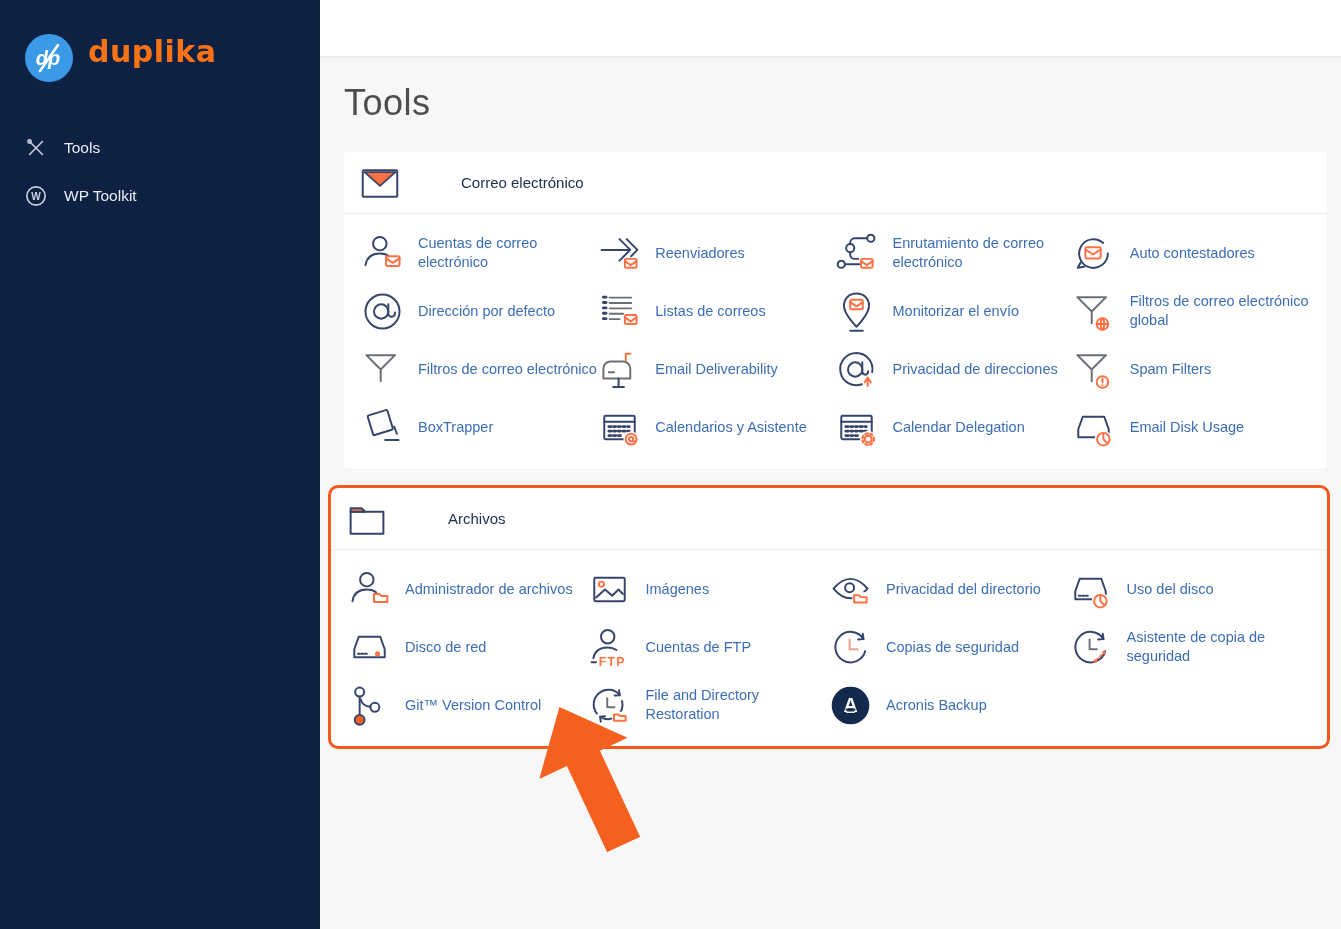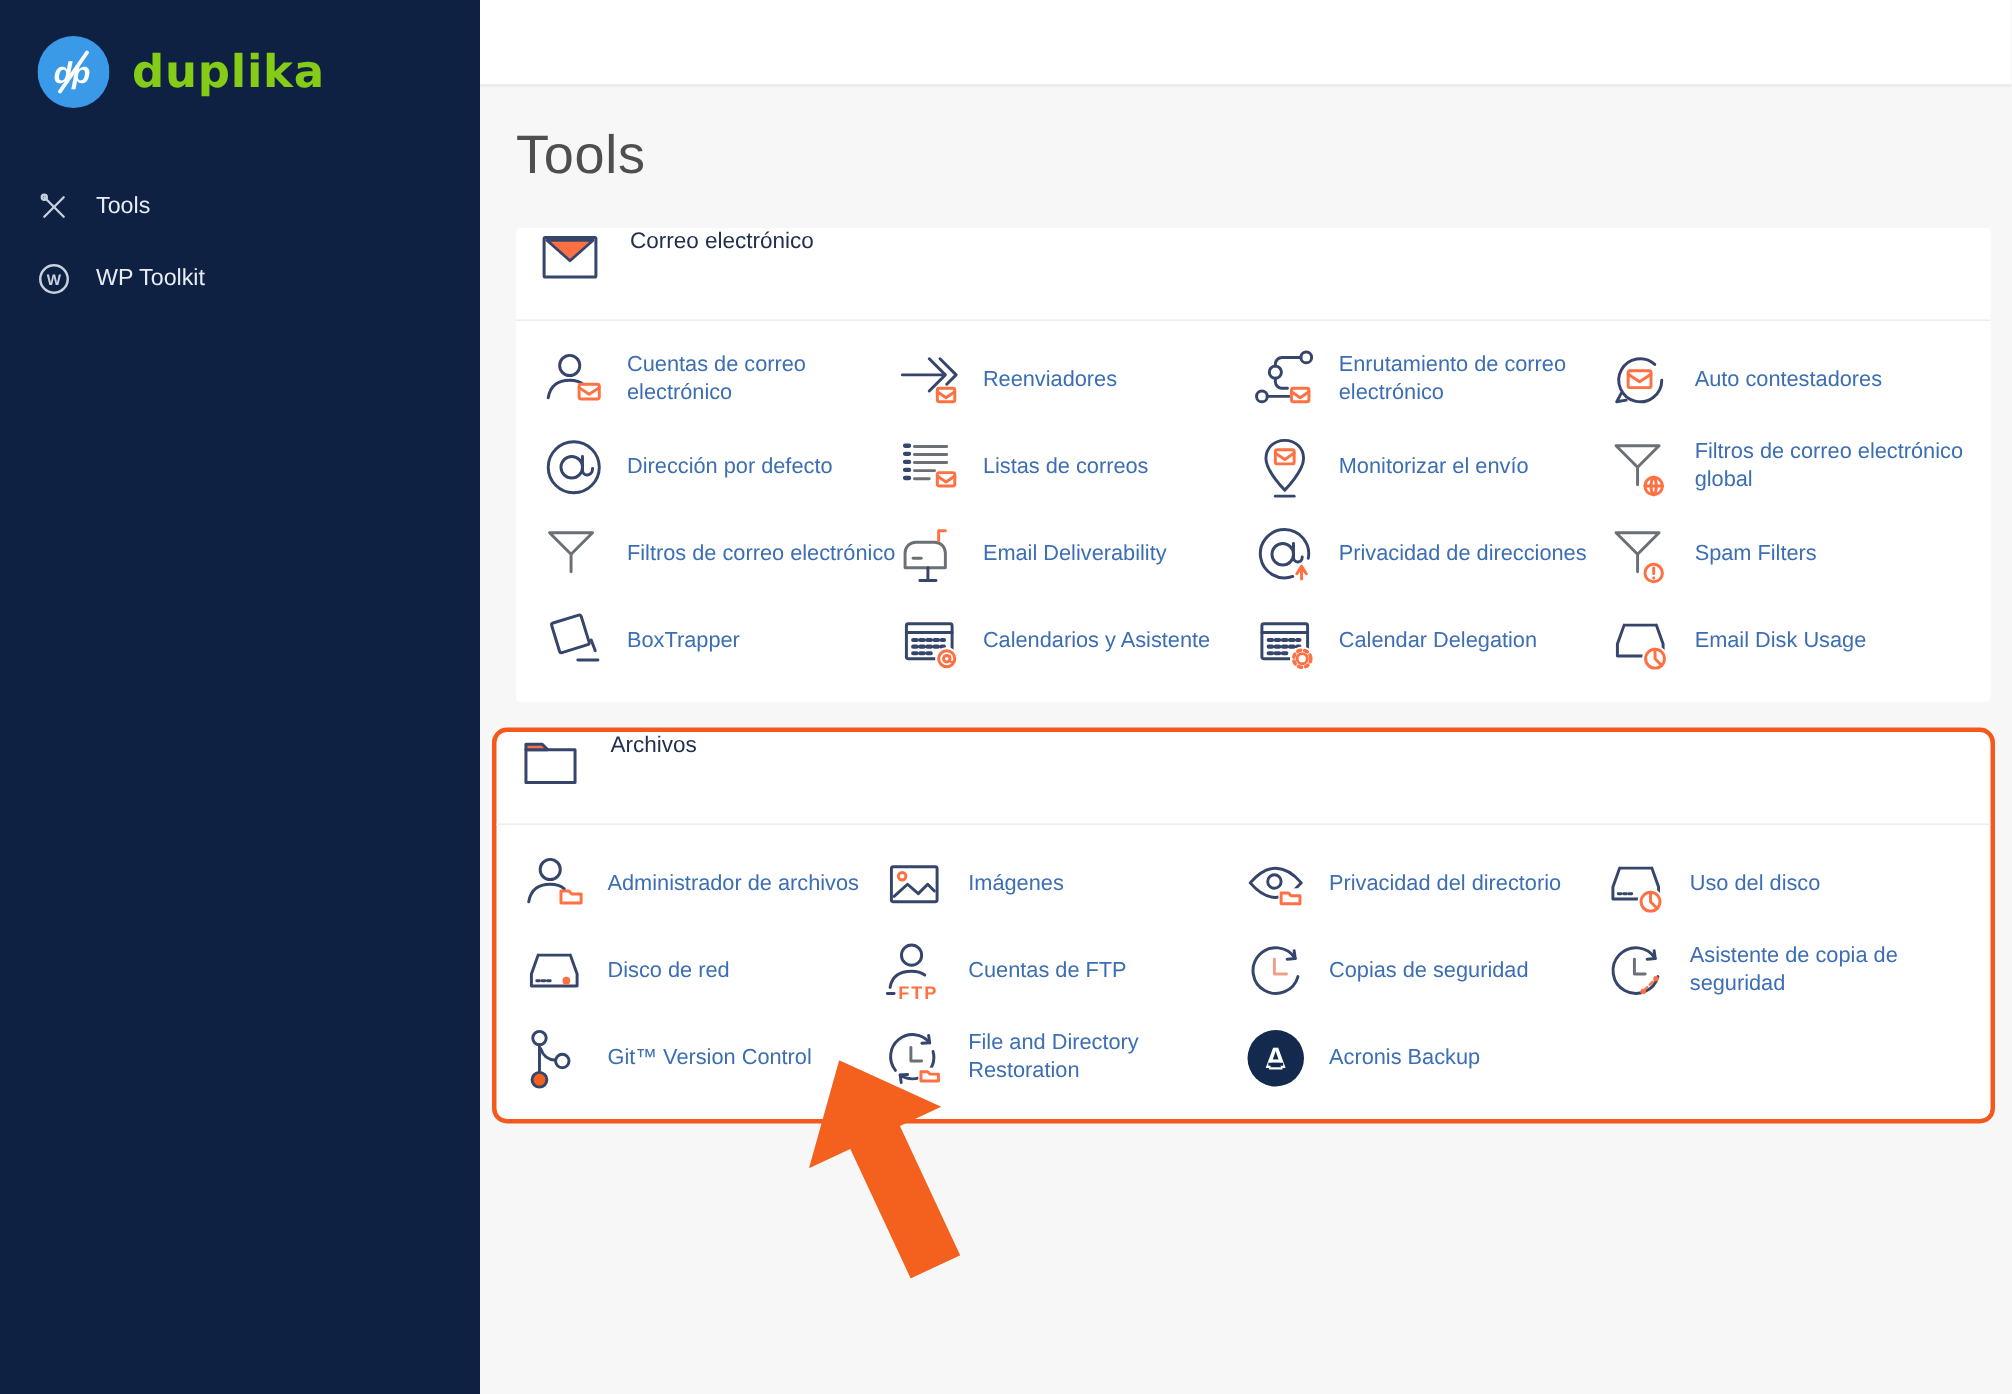--- a/index.html
+++ b/index.html
@@ -2,41 +2,41 @@
 <html style="--navy-bg: #0e2143; --link: #3c6eb4; --hl: #f4581d;"><head>
 <meta charset="utf-8">
 <style>
   * { margin:0; padding:0; box-sizing:border-box; }
   html,body { width:1341px; height:929px; overflow:hidden;
     font-family:"Liberation Sans", sans-serif; background:#f7f7f7; }
 
   
   .sidebar { position:fixed; left:0; top:0; width:320px; height:929px;
     background:var(--navy-bg,#0e2143); z-index:5; }
-  .brand { display:flex; align-items:center; gap:15px; padding:24px 0 0 25px; }
+  .brand { display:flex; align-items:flex-start; gap:15px; padding:34px 0 0 25px; }
   .brand-badge { width:48px; height:48px; flex:0 0 48px; }
-  .brand-name { color:#84cc16; font-size:30px; font-weight:bold; letter-spacing:.5px;
+  .brand-name { color:#f97316; font-size:30px; font-weight:bold; letter-spacing:.5px;
     font-family:"DejaVu Sans", sans-serif; }
   .nav { margin-top:42px; }
   .nav-item { display:flex; align-items:center; gap:17px; padding:13px 25px;
     color:#e8ecf3; font-size:15.5px; cursor:pointer; }
   .nav-icon { width:22px; height:22px; flex:0 0 22px; }
 
   
   .main { margin-left:320px; height:100%; background:#f7f7f7; }
   .topbar { height:58px; background:#fff; border-bottom:2px solid #ececec; }
   .page-title { font-size:36px; font-weight:300; color:#4e4e4e;
     margin:24px 0 28px 24px; letter-spacing:.5px; }
 
   
   .card { background:#fff; margin:0 14px 17px 24px; border-radius:3px; }
   .card.highlighted { border:3px solid var(--hl,#f4581d); border-radius:10px;
     margin-right:11px; margin-left:8px; }
-  .card-header { display:flex; align-items:flex-start; height:62px;
-    padding:0 26px 0 16px; border-bottom:1px solid #ededed; }
+  .card-header { display:flex; align-items:center; height:62px;
+    padding:0 26px 0 16px; border-bottom:1px solid #ededed;gap:41px; }
   .sec-icon { width:40px; height:38px; flex:0 0 40px; }
   .sec-title { margin-left:20px; font-size:15px; color:#22304f; }
   .collapse-btn { margin-left:auto; width:22px; height:16px; cursor:pointer;
     display:flex; align-items:center; justify-content:center; }
 
   .tool-grid { display:grid; grid-template-columns:repeat(4,1fr);
     padding:10px 18px 12px 16px; }
   .tool-item { display:flex; align-items:center; gap:14px; min-height:58px;
     cursor:pointer; }
   .ticon { width:44px; height:44px; flex:0 0 44px; display:flex;

